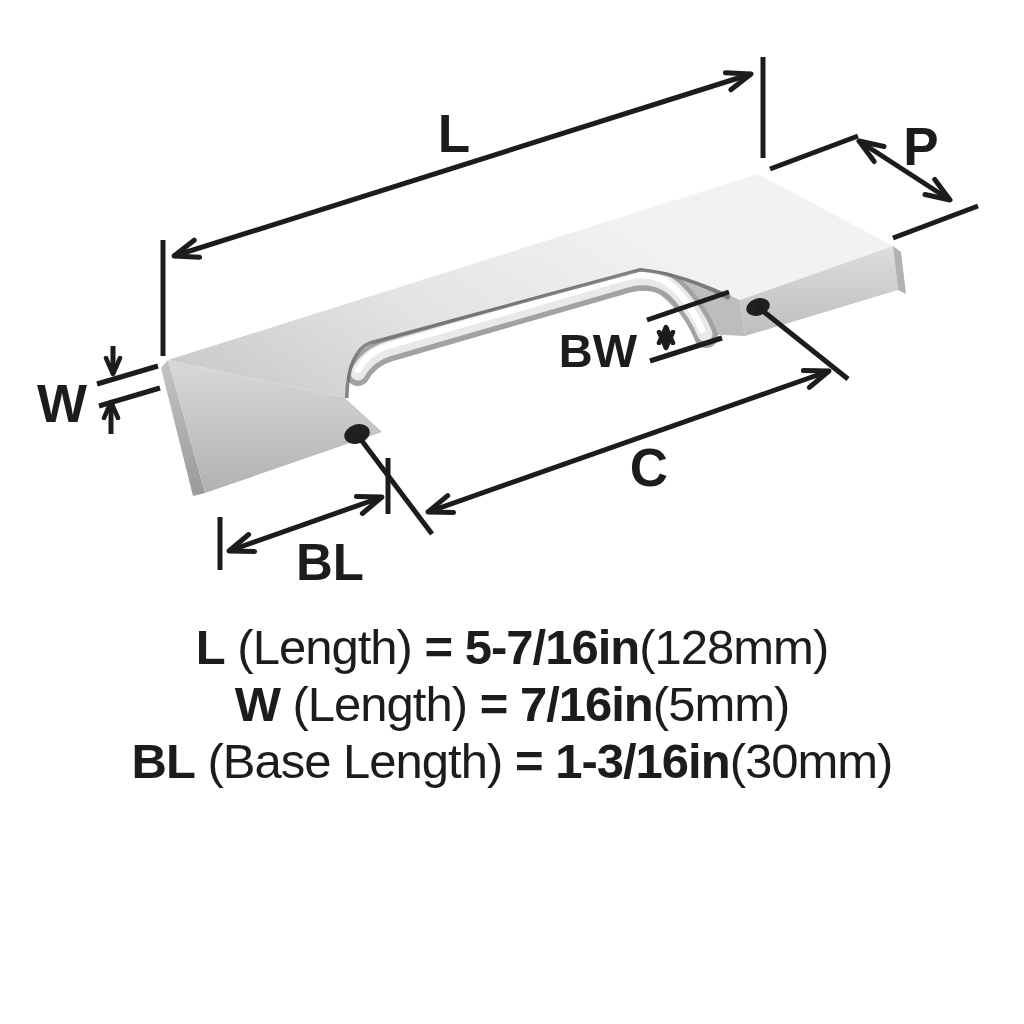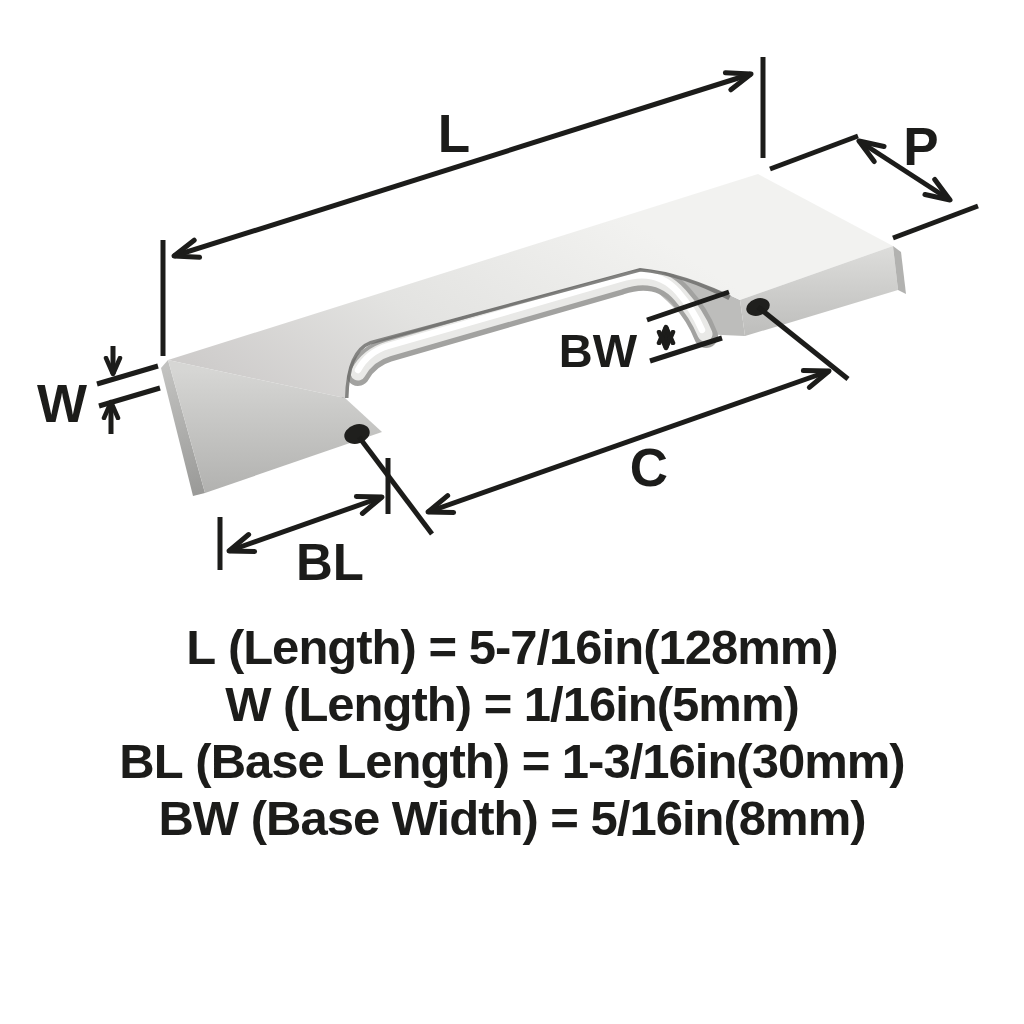--- a/index.html
+++ b/index.html
@@ -14,21 +14,21 @@
   }
   .specs{
     position:absolute;left:0;top:619px;width:100%;
     text-align:center;color:#1c1c1a;
   }
   .spec-line{
     height:57px;line-height:57px;font-size:49px;
     letter-spacing:-1px;white-space:nowrap;
   }
   .b{font-weight:bold;}
-  .r{font-weight:bold;}
+  .r{font-weight:normal;}
 </style>
 </head>
 <body>
 
 <div class="stage">
 
   <svg class="diagram-svg" width="1024" height="610" viewBox="0 0 1024 610" xmlns="http://www.w3.org/2000/svg">
     <defs>
       <marker id="ah" markerUnits="userSpaceOnUse" markerWidth="30" markerHeight="26" refX="27" refY="13" orient="auto-start-reverse">
         <path d="M3,4 L27,13 L3,22" fill="none" stroke="#1c1c1a" stroke-width="5" stroke-linecap="round" stroke-linejoin="round"></path>
@@ -129,27 +129,22 @@
 
   <div class="specs">
     <div class="spec-line">
       <span class="b">L</span>
       <span class="r">(Length)</span>
       <span class="b">= 5-7/16in</span><span class="r">(128mm)</span>
     </div>
     <div class="spec-line">
       <span class="b">W</span>
       <span class="r">(Length)</span>
-      <span class="b">= 1/16in</span><span class="r">(5mm)</span>
+      <span class="b">= 7/16in</span><span class="r">(5mm)</span>
     </div>
     <div class="spec-line">
       <span class="b">BL</span>
       <span class="r">(Base Length)</span>
       <span class="b">= 1-3/16in</span><span class="r">(30mm)</span>
     </div>
-    <div class="spec-line">
-      <span class="b">BW</span>
-      <span class="r">(Base Width)</span>
-      <span class="b">= 5/16in</span><span class="r">(8mm)</span>
-    </div>
   </div>
 
 </div>
 
 </body></html>

